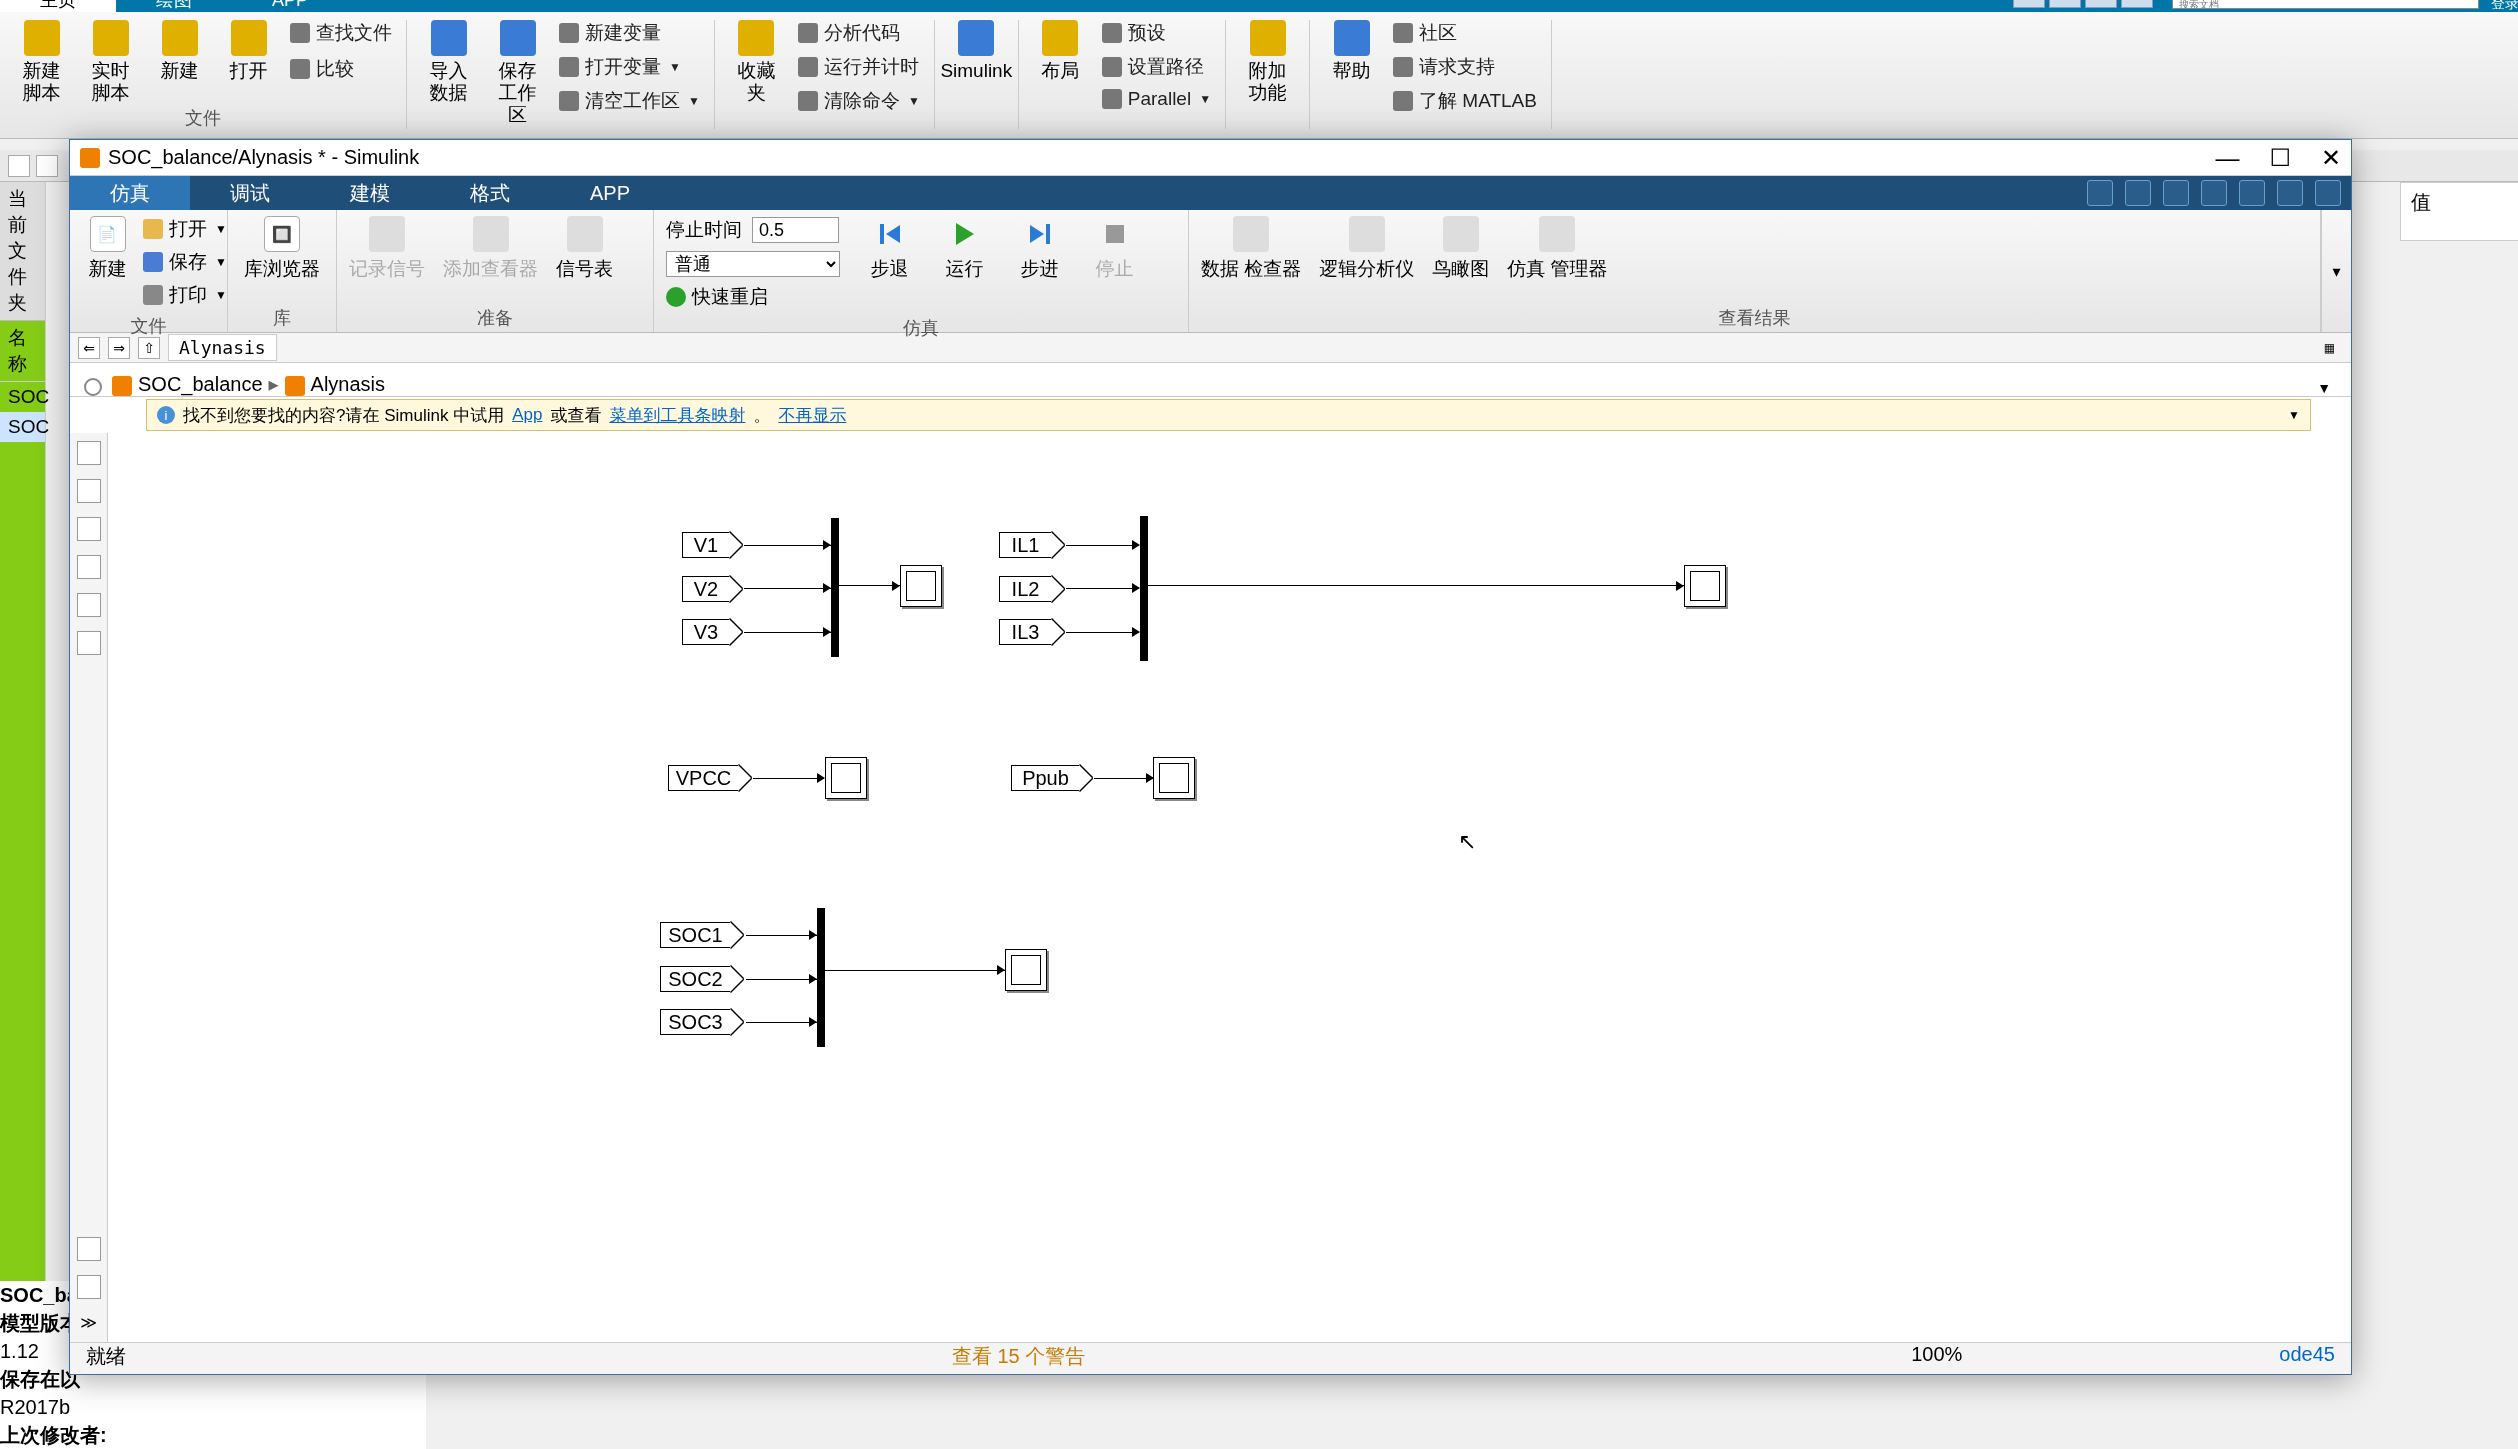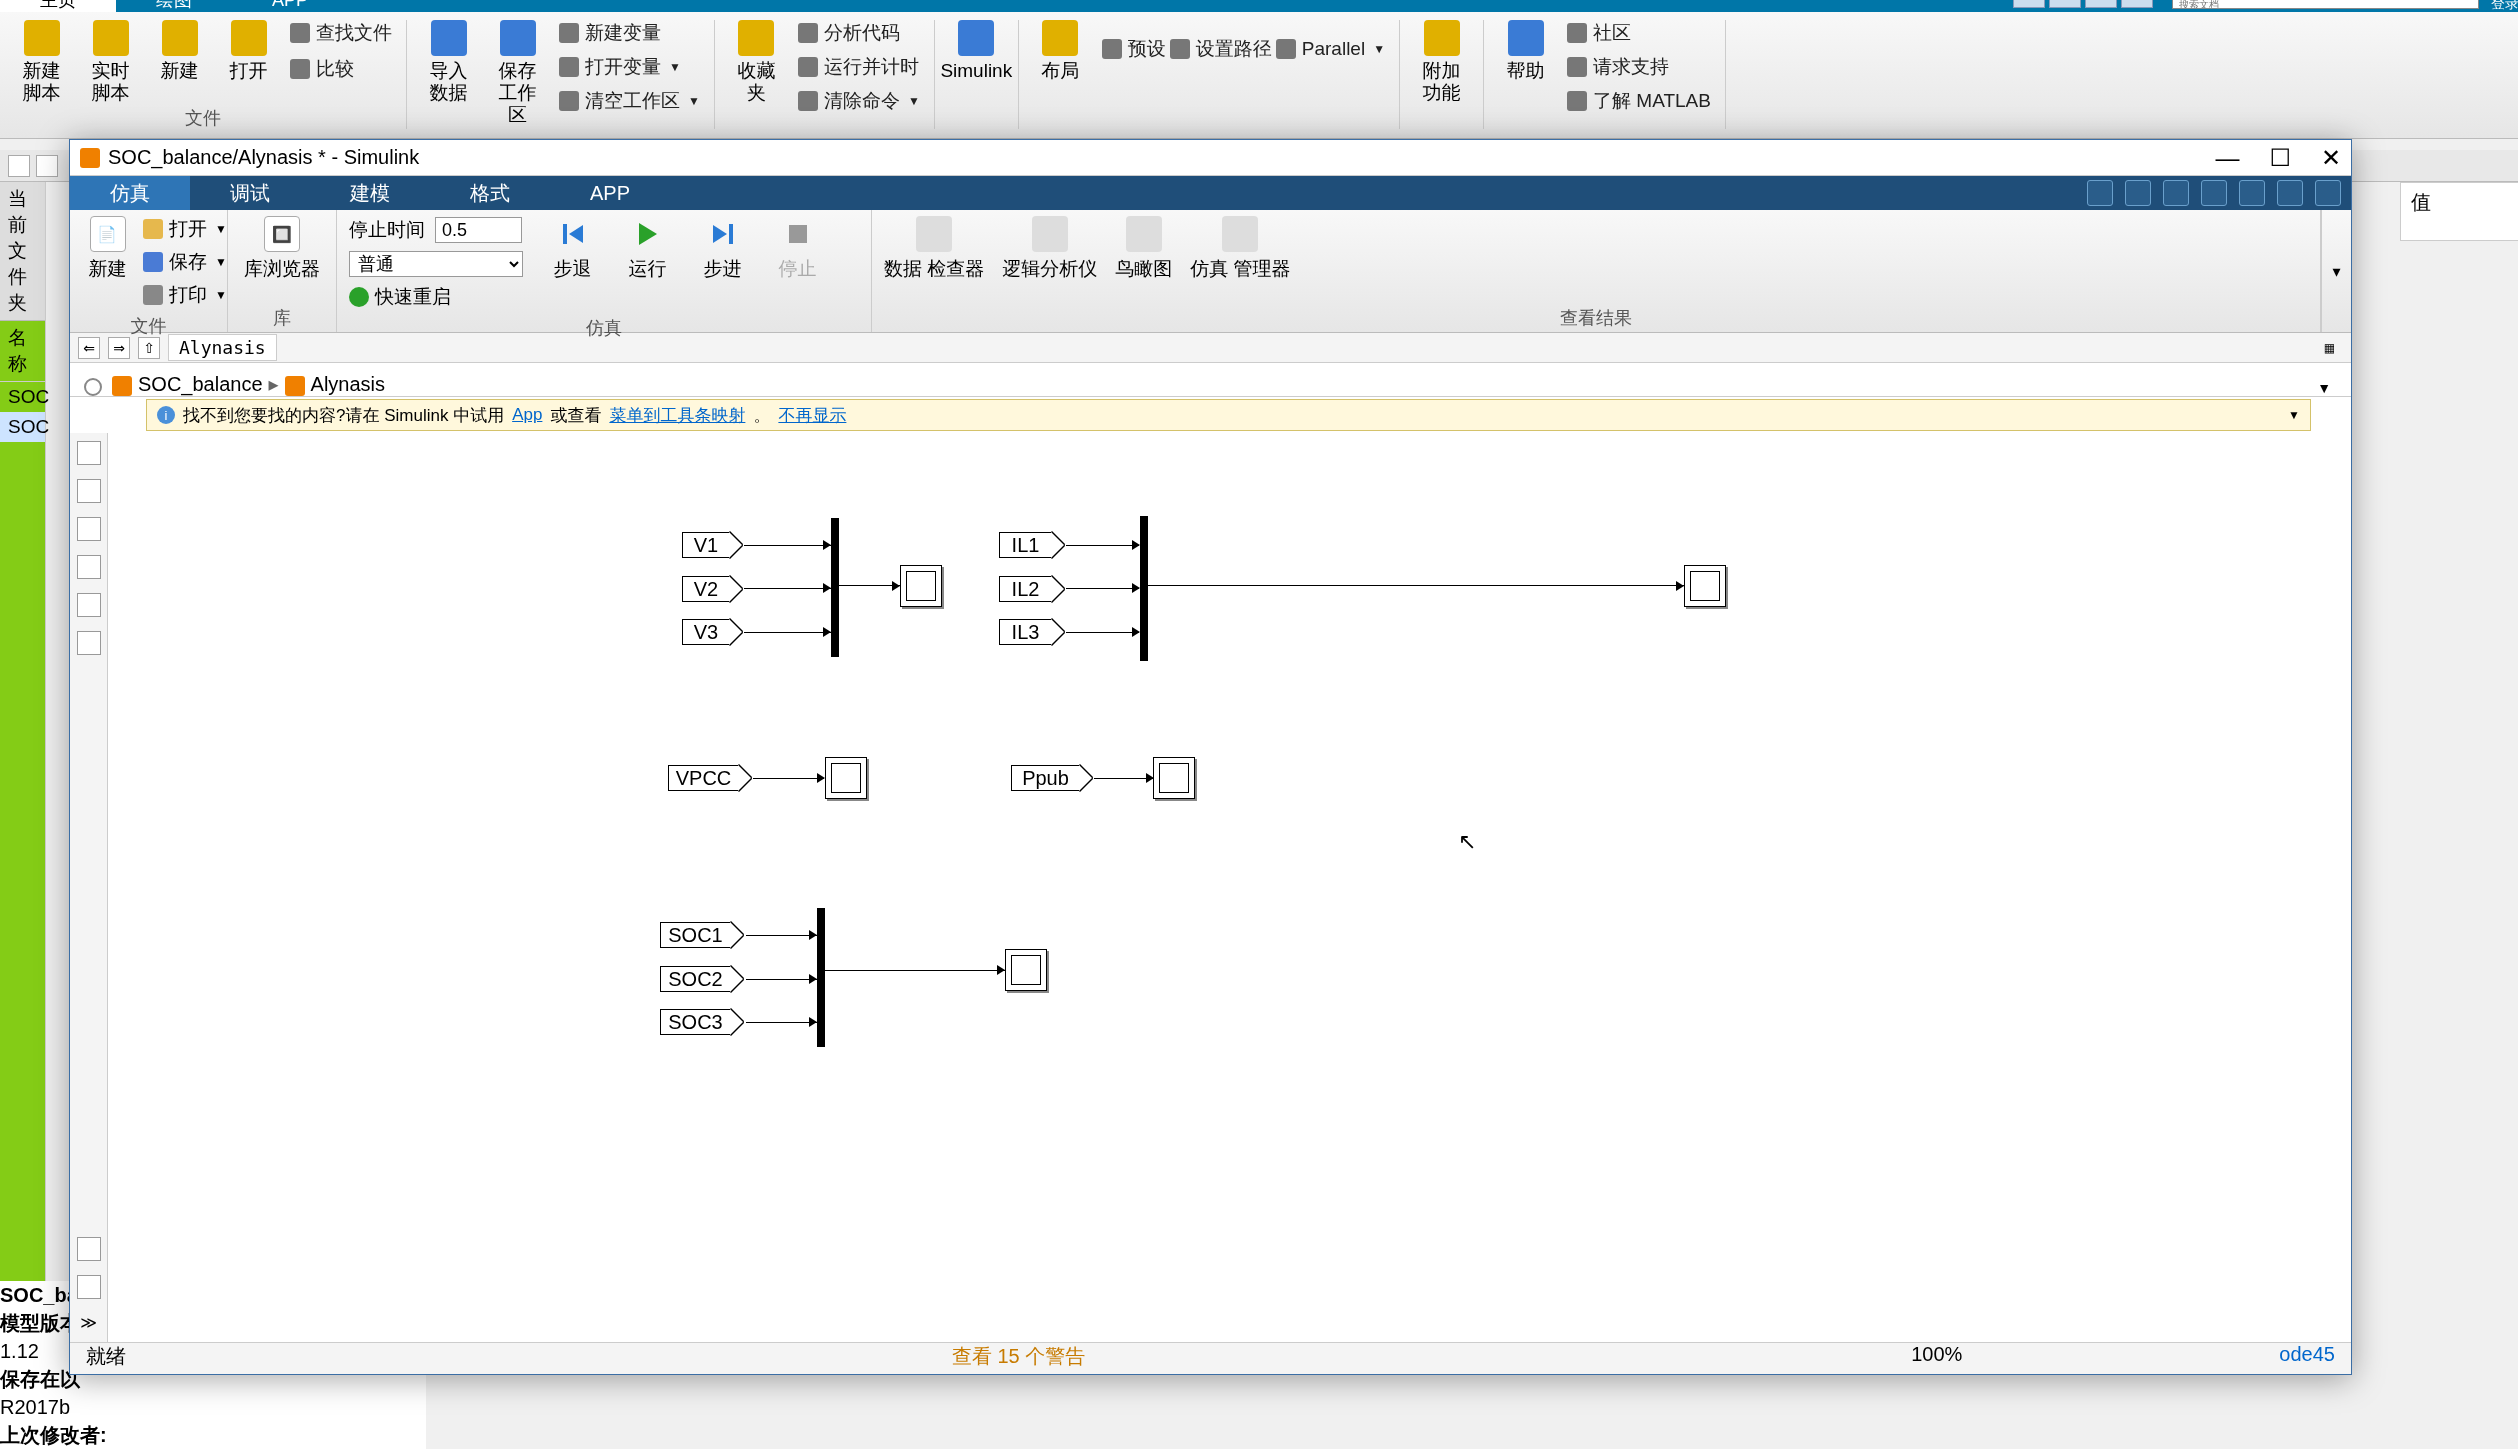--- a/index.html
+++ b/index.html
@@ -231,21 +231,21 @@
           <div class="mrib-lbl">Simulink</div>
         </div>
     </div>
   </div>
   <div class="mrib-group">
     <div class="mrib-btns">
       <div class="mrib-btn">
           <div class="mrib-ico"></div>
           <div class="mrib-lbl">布局</div>
         </div>
-      <div style="display:flex;flex-direction:row;gap:4px">
+      <div style="display:flex;flex-direction:column;gap:4px">
         <div class="mrib-line">
             <span class="dico"></span>
             <span>预设</span>
           </div>
         <div class="mrib-line">
             <span class="dico"></span>
             <span>设置路径</span>
           </div>
         <div class="mrib-line">
             <span class="dico"></span>
@@ -373,20 +373,37 @@
     </div>
 
     <div class="sr-group" style="width:109px">
       <div class="sr-btn">
         <div class="sr-ico" style="background:#fff;border:1px solid #aaa">🔲</div>
         <div class="sr-lbl">库浏览器</div>
       </div>
       <div class="sr-foot">库</div>
     </div>
 
+    <div class="sr-group" style="width:317px">
+      <div class="sr-row">
+        <div class="sr-btn disabled">
+            <div class="sr-ico"></div>
+            <div class="sr-lbl">记录信号</div>
+          </div>
+        <div class="sr-btn disabled">
+            <div class="sr-ico"></div>
+            <div class="sr-lbl">添加查看器</div>
+          </div>
+        <div class="sr-btn">
+            <div class="sr-ico"></div>
+            <div class="sr-lbl">信号表</div>
+          </div>
+      </div>
+      <div class="sr-foot">准备</div>
+    </div>
 
     <div class="sr-group" style="width:535px">
       <div style="display:flex;gap:24px;align-items:flex-start">
         <div style="display:flex;flex-direction:column;gap:6px">
           <div class="stop-box">
             <label>停止时间</label>
             <input value="0.5" style="">
           </div>
           <div class="stop-box">
             <select><option>普通</option></select>

